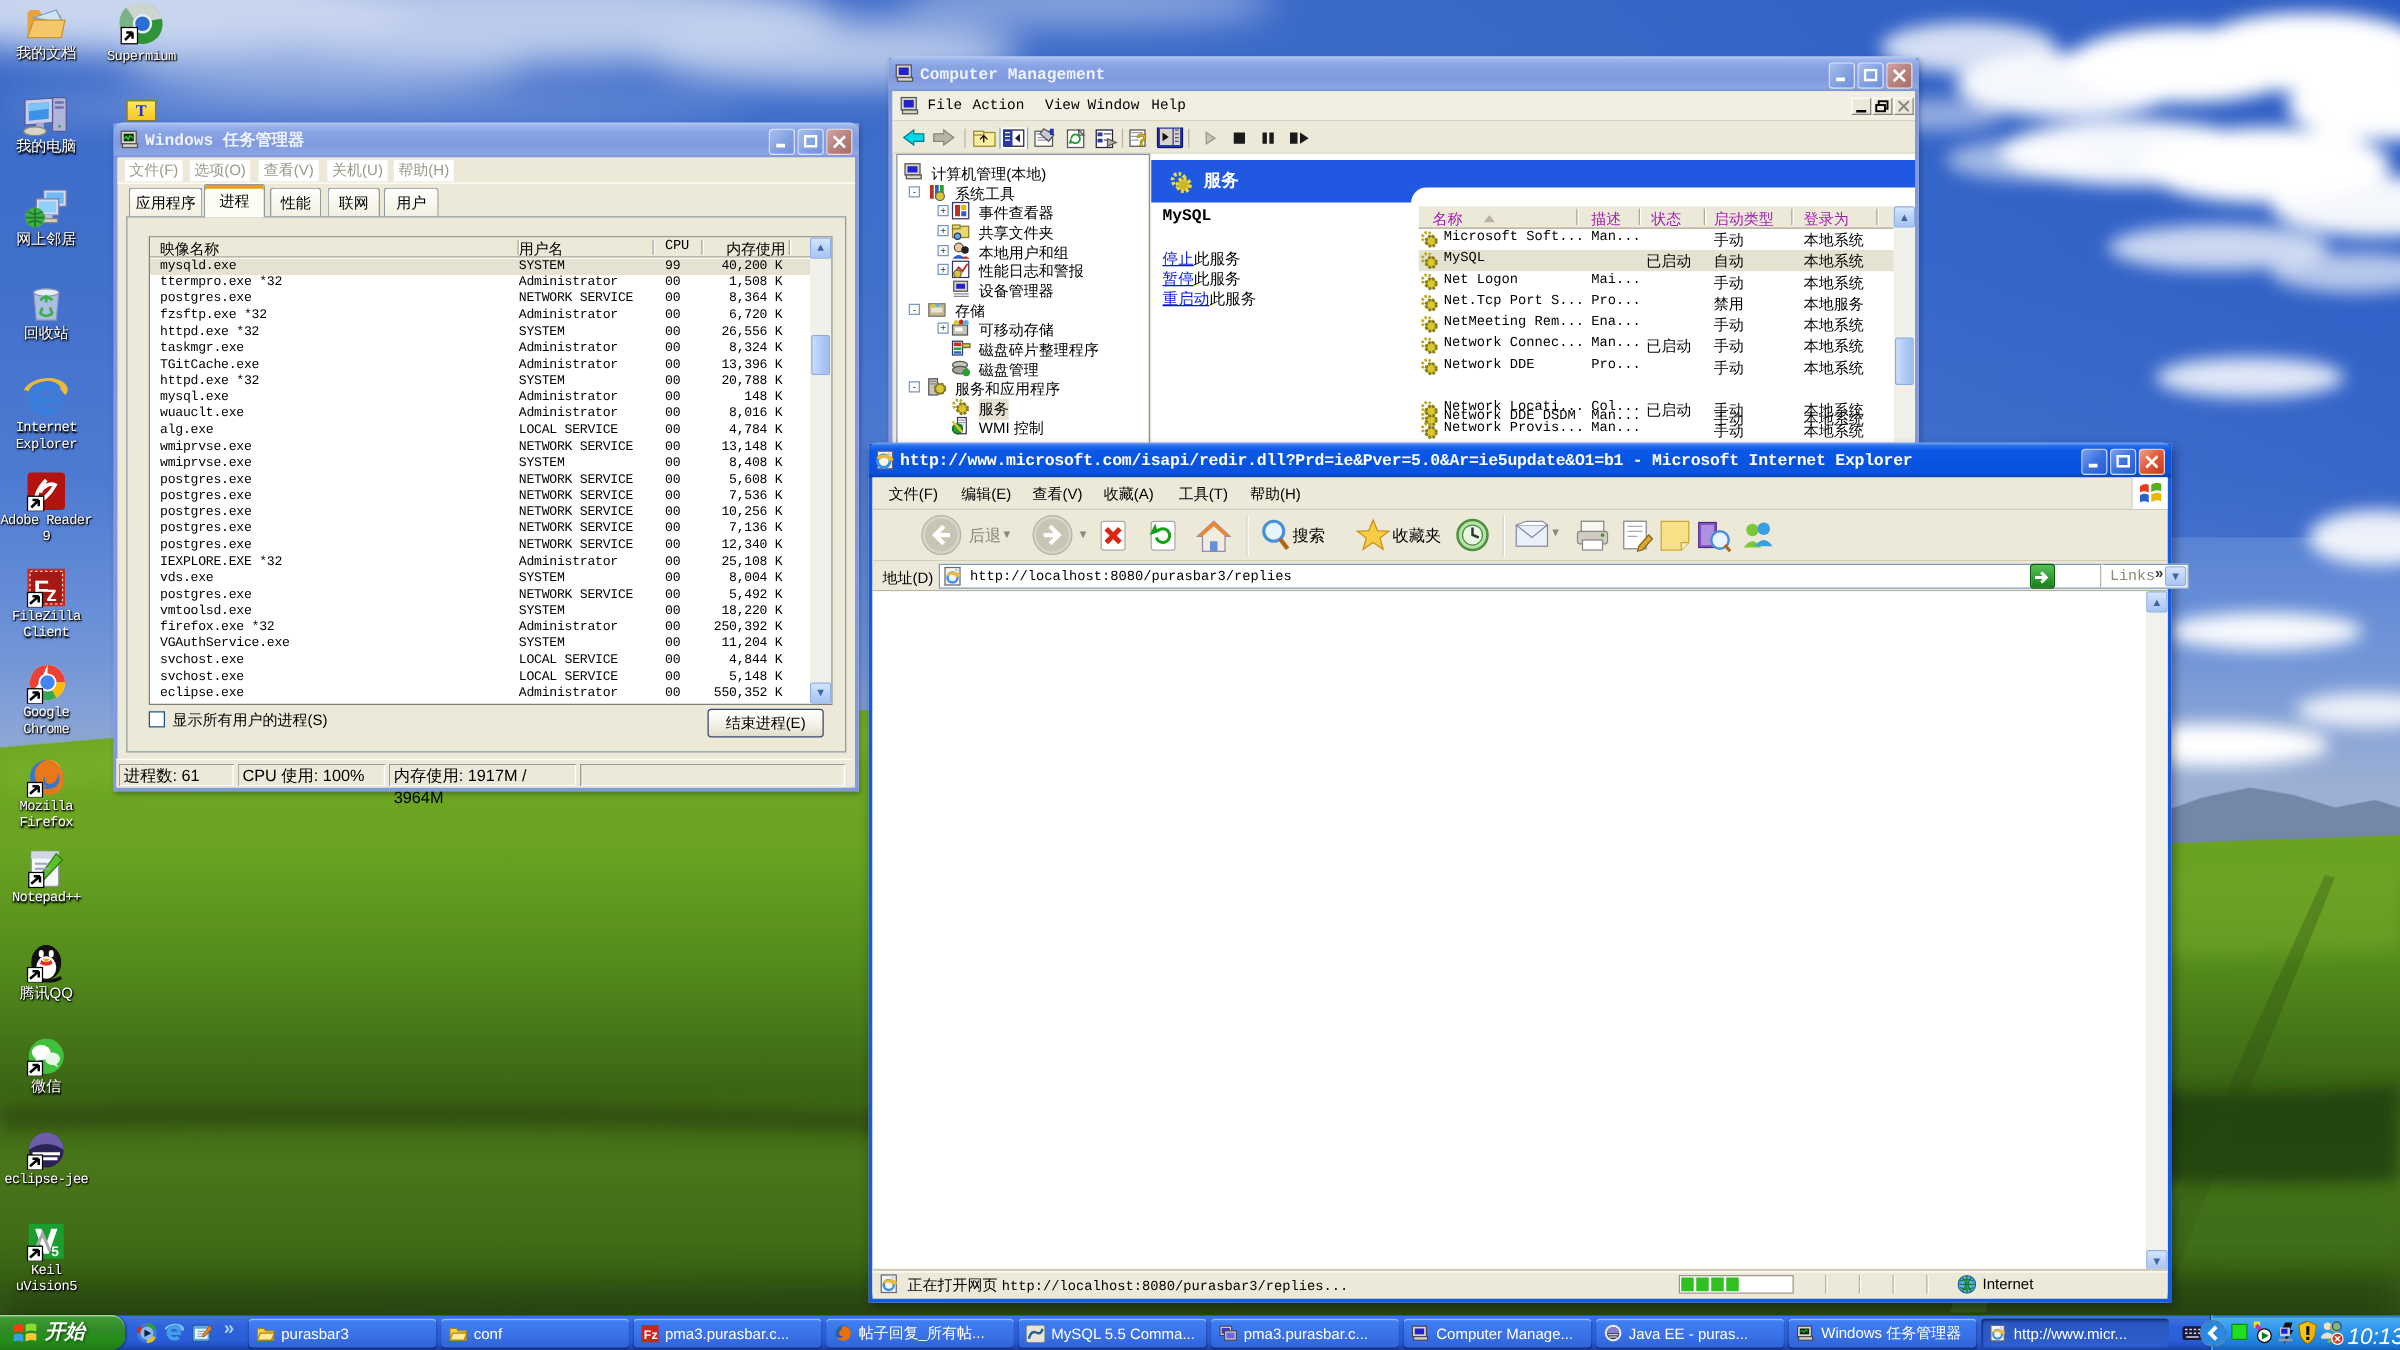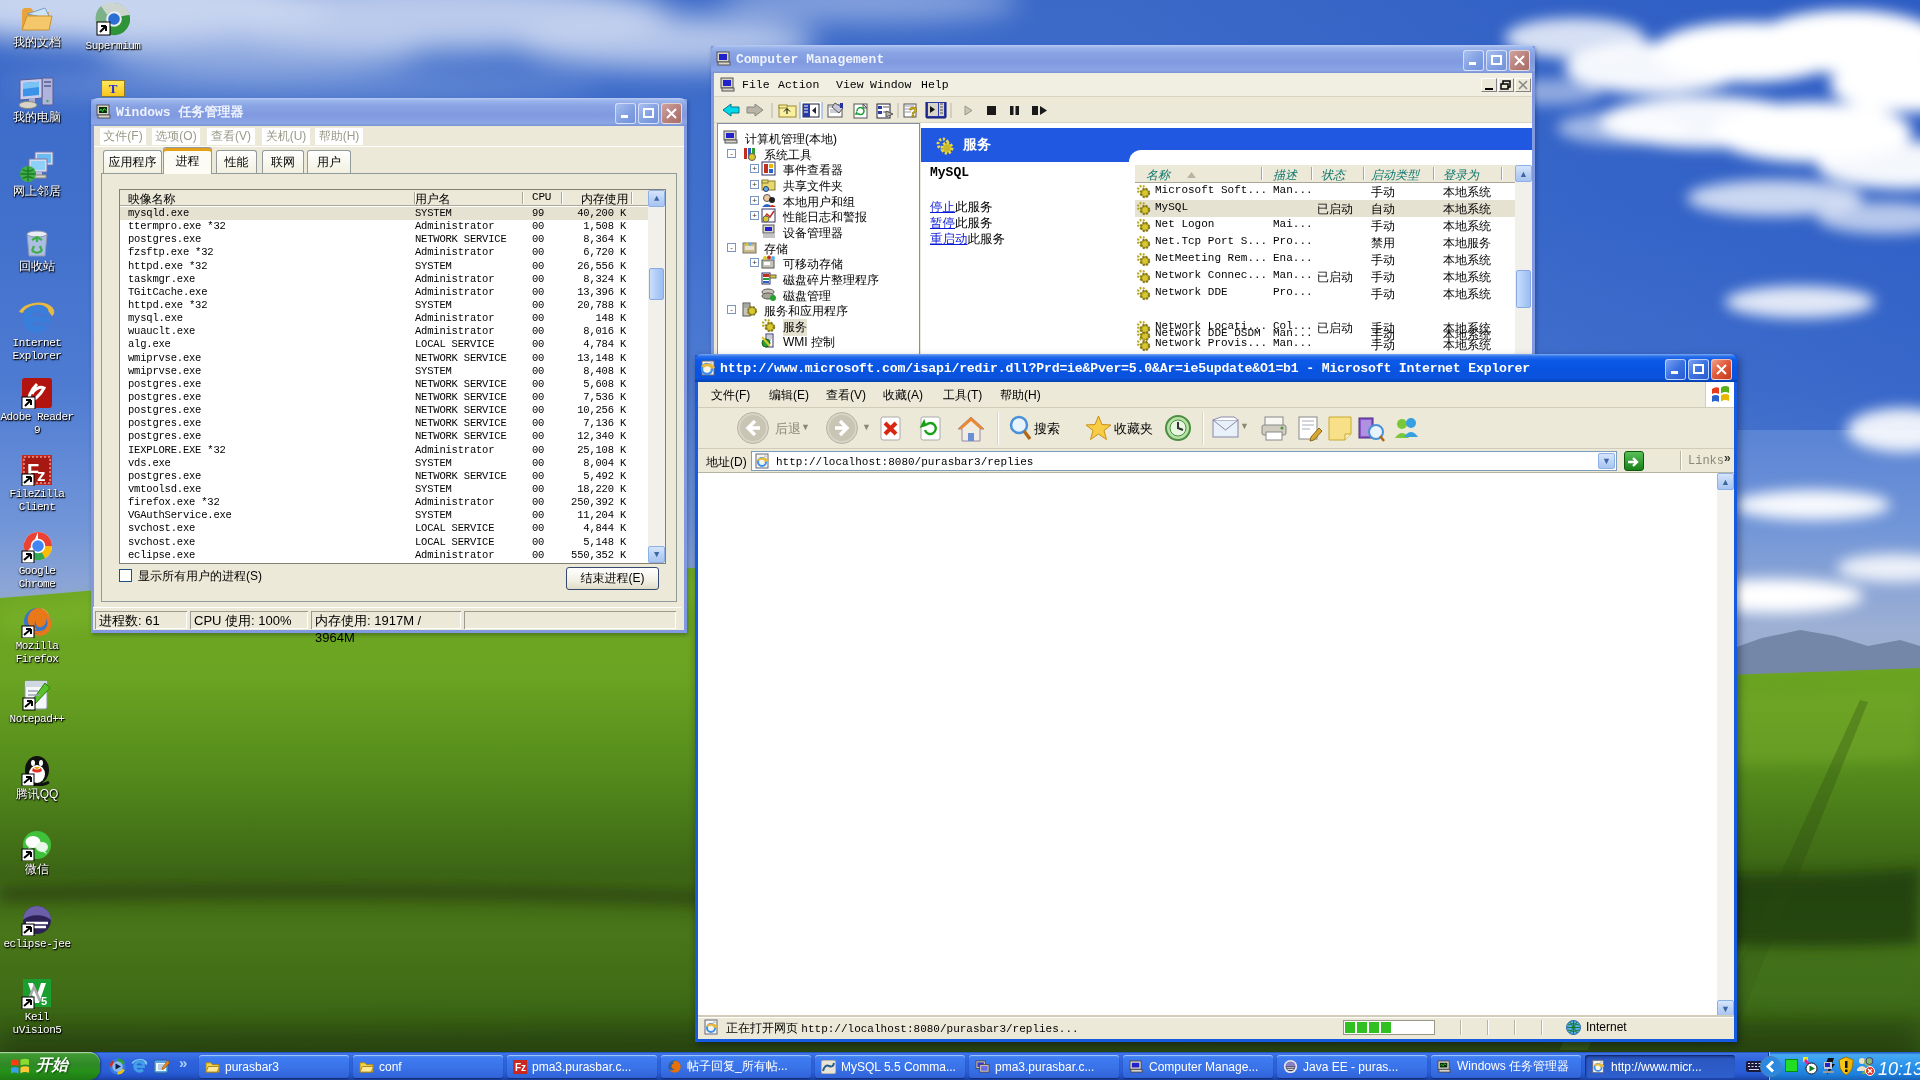--- a/index.html
+++ b/index.html
@@ -776,21 +776,21 @@
           <circle cx="8" cy="8" r="5" fill="none" stroke="#e8d84a" stroke-width="3" stroke-dasharray="2.2,1.6"></circle>
           <circle cx="12" cy="12" r="5" fill="#c8b82a" stroke="#555" stroke-width=".6"></circle>
           <circle cx="12" cy="12" r="5" fill="none" stroke="#e8d84a" stroke-width="3" stroke-dasharray="2.2,1.6"></circle>
         </svg>
   <span style="position:absolute;left:42px;top:8px;color:#fff;font-weight:bold;font-size:14px;">服务</span>
  </div>
  <div class="abs" style="left:208px;top:27px;width:403px;height:15px;background:#fff;border-radius:12px 0 0 0;"></div>
  <div class="abs" style="left:9px;top:42px;font-weight:bold;font-size:13px;font-family:'Liberation Mono';">MySQL</div>
  <div class="abs" style="left:9px;top:77px;font-size:12.5px;line-height:15.8px;"><span style="color:#0918d8;text-decoration:underline;">停止</span>此服务<br><span style="color:#0918d8;text-decoration:underline;">暂停</span>此服务<br><span style="color:#0918d8;text-decoration:underline;">重启动</span>此服务</div>
  <div id="cmlist" class="abs" style="left:214px;top:42px;width:380px;height:555px;font-size:12px;">
-<div class="abs" style="left:0;top:0;width:380px;height:18px;background:#ece9d8;border-bottom:1px solid #aca899;color:#0f766e;font-style:italic;">
+<div class="abs" style="left:0;top:0;width:380px;height:18px;background:#ece9d8;border-bottom:1px solid #aca899;color:#a21caf;">
 <span class="abs" style="left:11px;top:2px">名称</span>
           <svg class="abs" style="left:52px;top:7px" width="9" height="6">
             <path d="M4.5,0 L9,6 L0,6 Z" fill="#b8b4a0"></path>
           </svg>
 <span class="abs" style="left:138px;top:2px">描述</span>
           <span class="abs" style="left:186px;top:2px">状态</span>
 <span class="abs" style="left:236px;top:2px">启动类型</span>
           <span class="abs" style="left:308px;top:2px">登录为</span>
 <i class="abs" style="left:126px;top:2px;height:13px;border-left:1px solid #aca899;border-right:1px solid #fff"></i>
 <i class="abs" style="left:176px;top:2px;height:13px;border-left:1px solid #aca899;border-right:1px solid #fff"></i>
@@ -1044,21 +1044,21 @@
       </svg>
  <svg class="abs" style="left:694px;top:6px" width="28" height="28">
         <circle cx="10" cy="10" r="5" fill="#78c838"></circle>
         <path d="M3,24 Q10,14 17,24" fill="#78c838"></path>
         <circle cx="19" cy="9" r="5" fill="#38a0e0"></circle>
         <path d="M12,23 Q19,13 26,23" fill="#38a0e0"></path>
       </svg>
 </div>
 <div class="abs" style="left:0;top:94px;width:1036px;height:24px;background:#ece9d8;border-bottom:1px solid #b8b4a4;font-size:12px;">
  <span class="abs" style="left:8px;top:5px">地址(D)</span>
- <div class="abs" style="left:53px;top:2px;width:866px;height:20px;background:#fff;border:1px solid #7f9db9;">
+ <div class="abs" style="left:53px;top:2px;width:1000px;height:20px;background:#fff;border:1px solid #7f9db9;">
   <svg class="abs" style="left:2px;top:1px" width="17" height="16" viewBox="0 0 17 16">
           <rect x="2" y="1" width="12" height="14" fill="#f6f6f0" stroke="#667"></rect>
           <path d="M10,1 L14,4 L10,4 Z" fill="#ccd"></path>
           <g transform="translate(1,4)">
             <circle cx="7" cy="5" r="4" fill="none" stroke="#3f8ee8" stroke-width="2"></circle>
             <path d="M2,3 C5,-1 13,0 14,4 L10,5 C9,2 5,2.5 4,4 Z" fill="#e8b93f"></path>
           </g>
         </svg>
   <span class="abs mono" style="left:24px;top:4px;font-size:11px;">http://localhost:8080/purasbar3/replies</span>
   <div class="abs" style="right:1px;top:1px;width:17px;height:16px;background:linear-gradient(180deg,#d6e5fb,#a8c4f0);border:1px solid #8cb0e8;border-radius:2px;color:#3e66a5;font-size:9px;text-align:center;line-height:15px;">▼</div>

